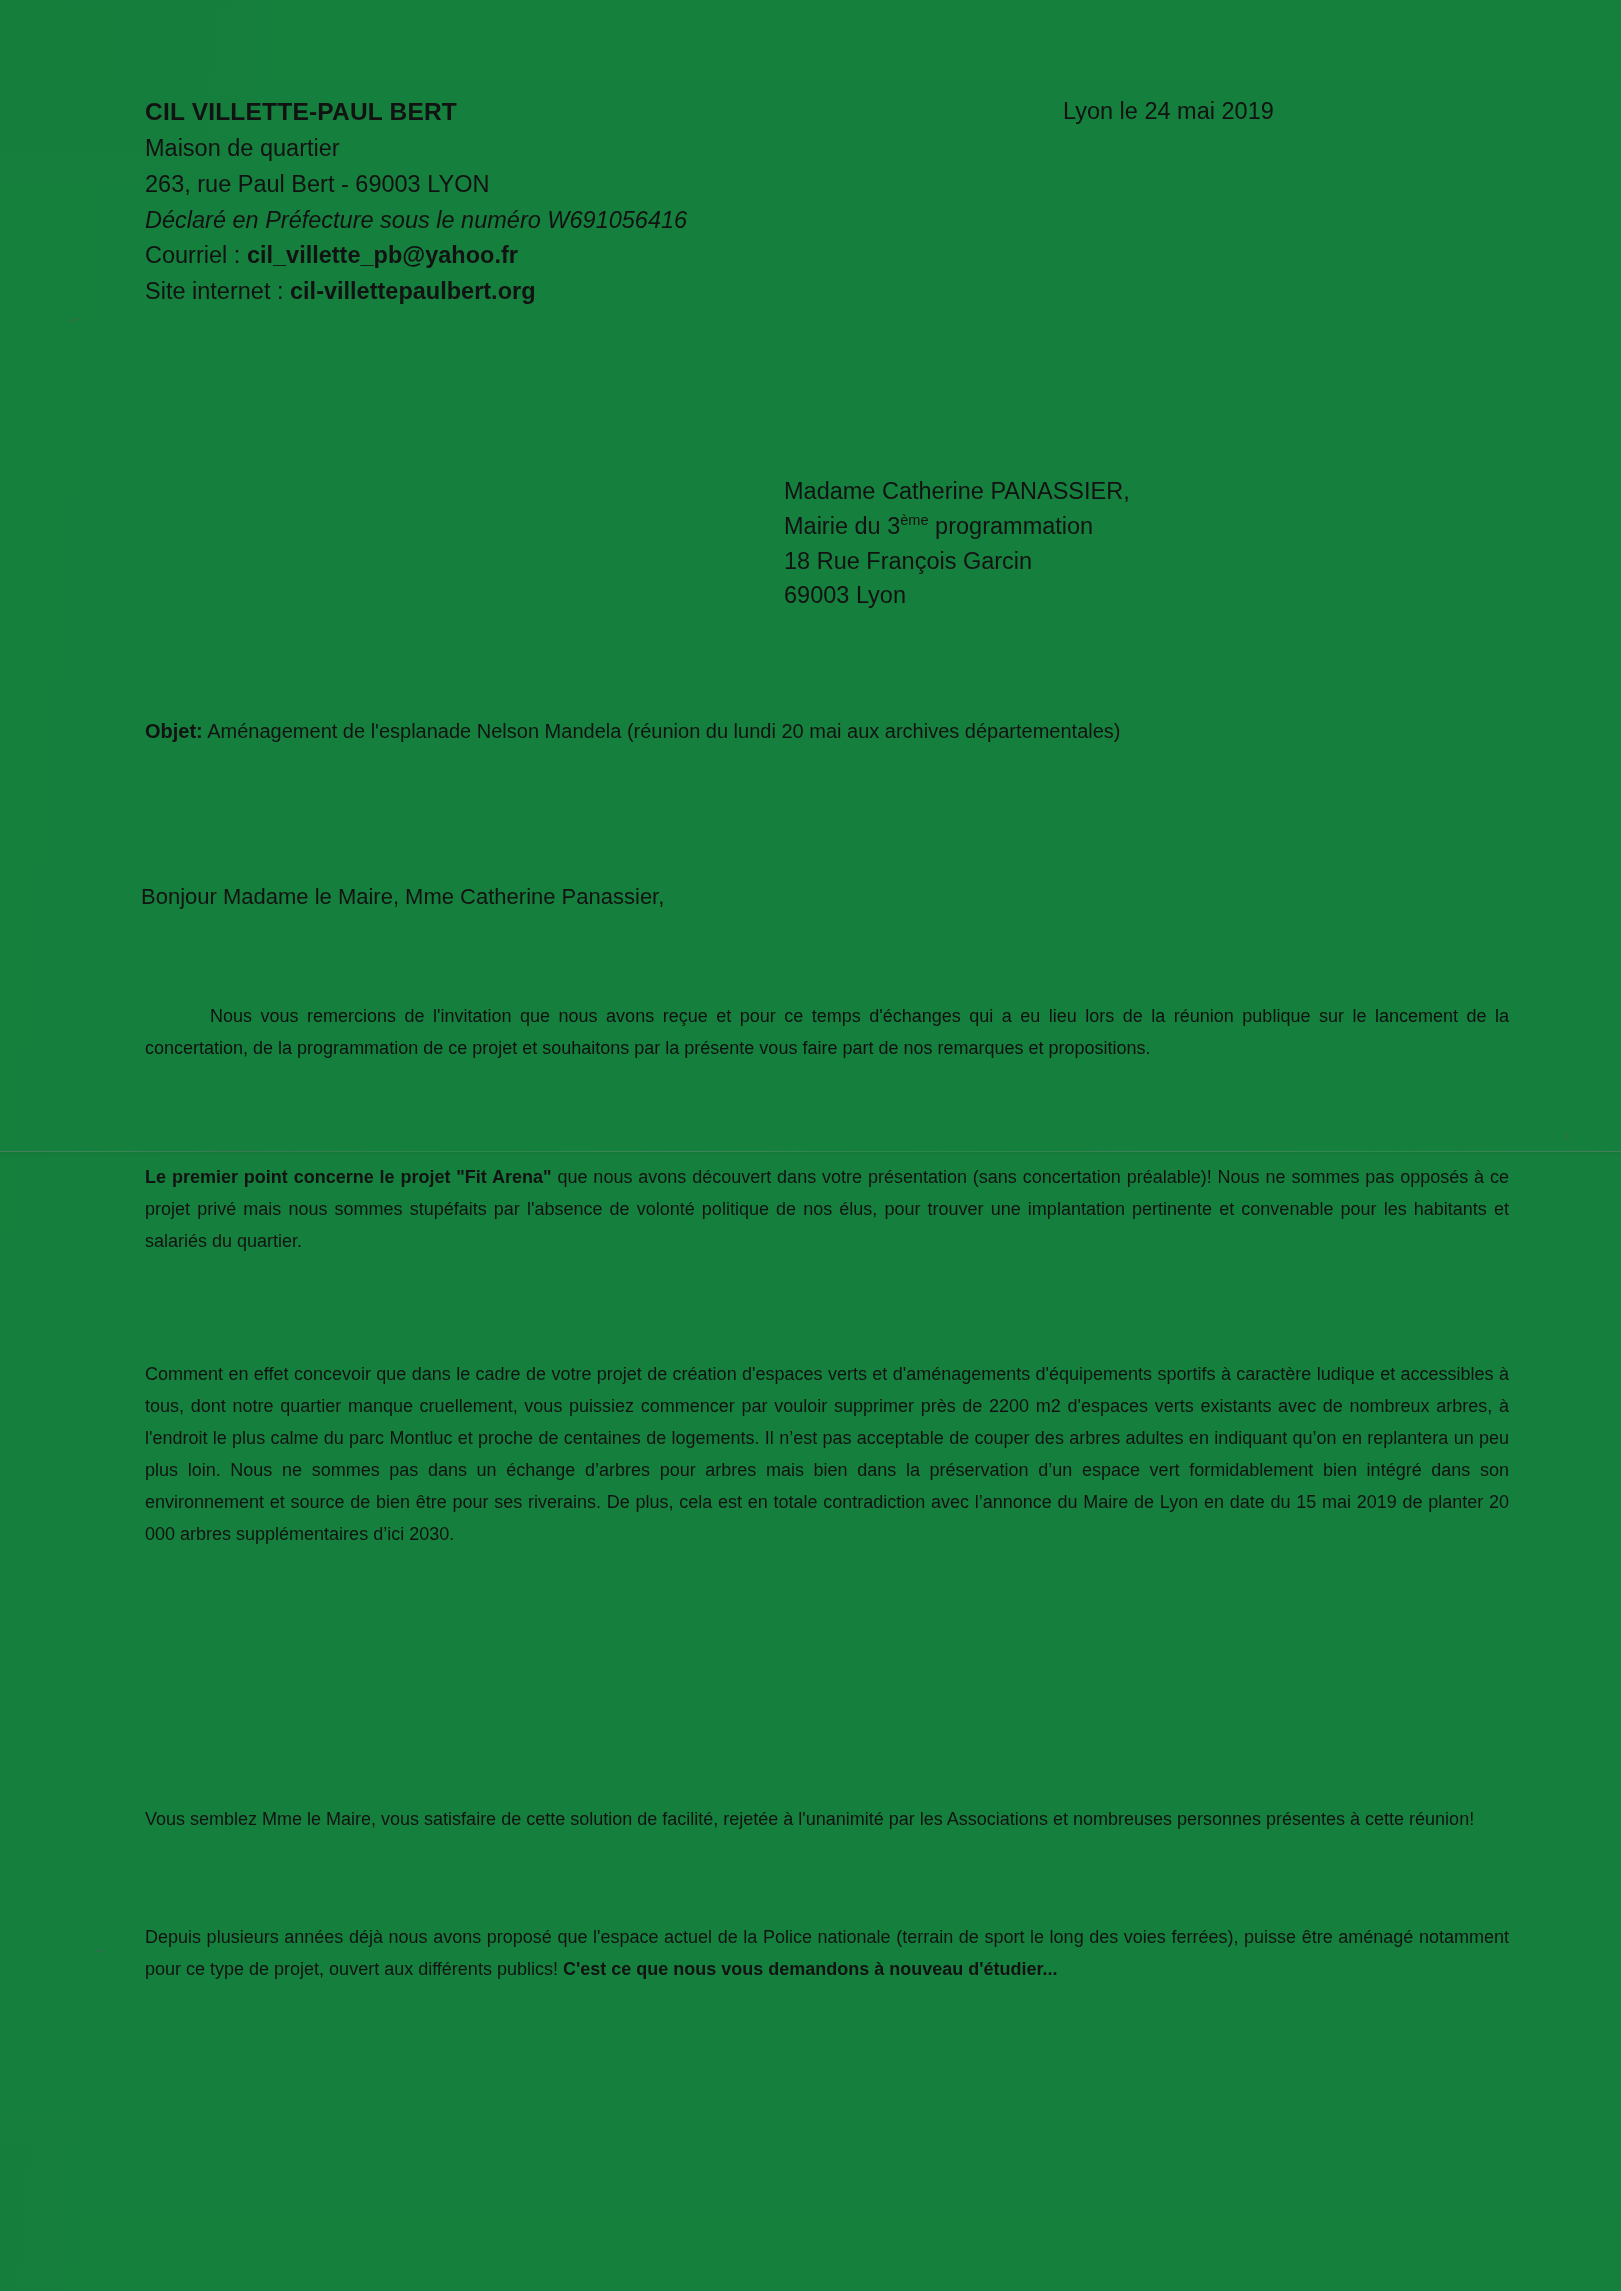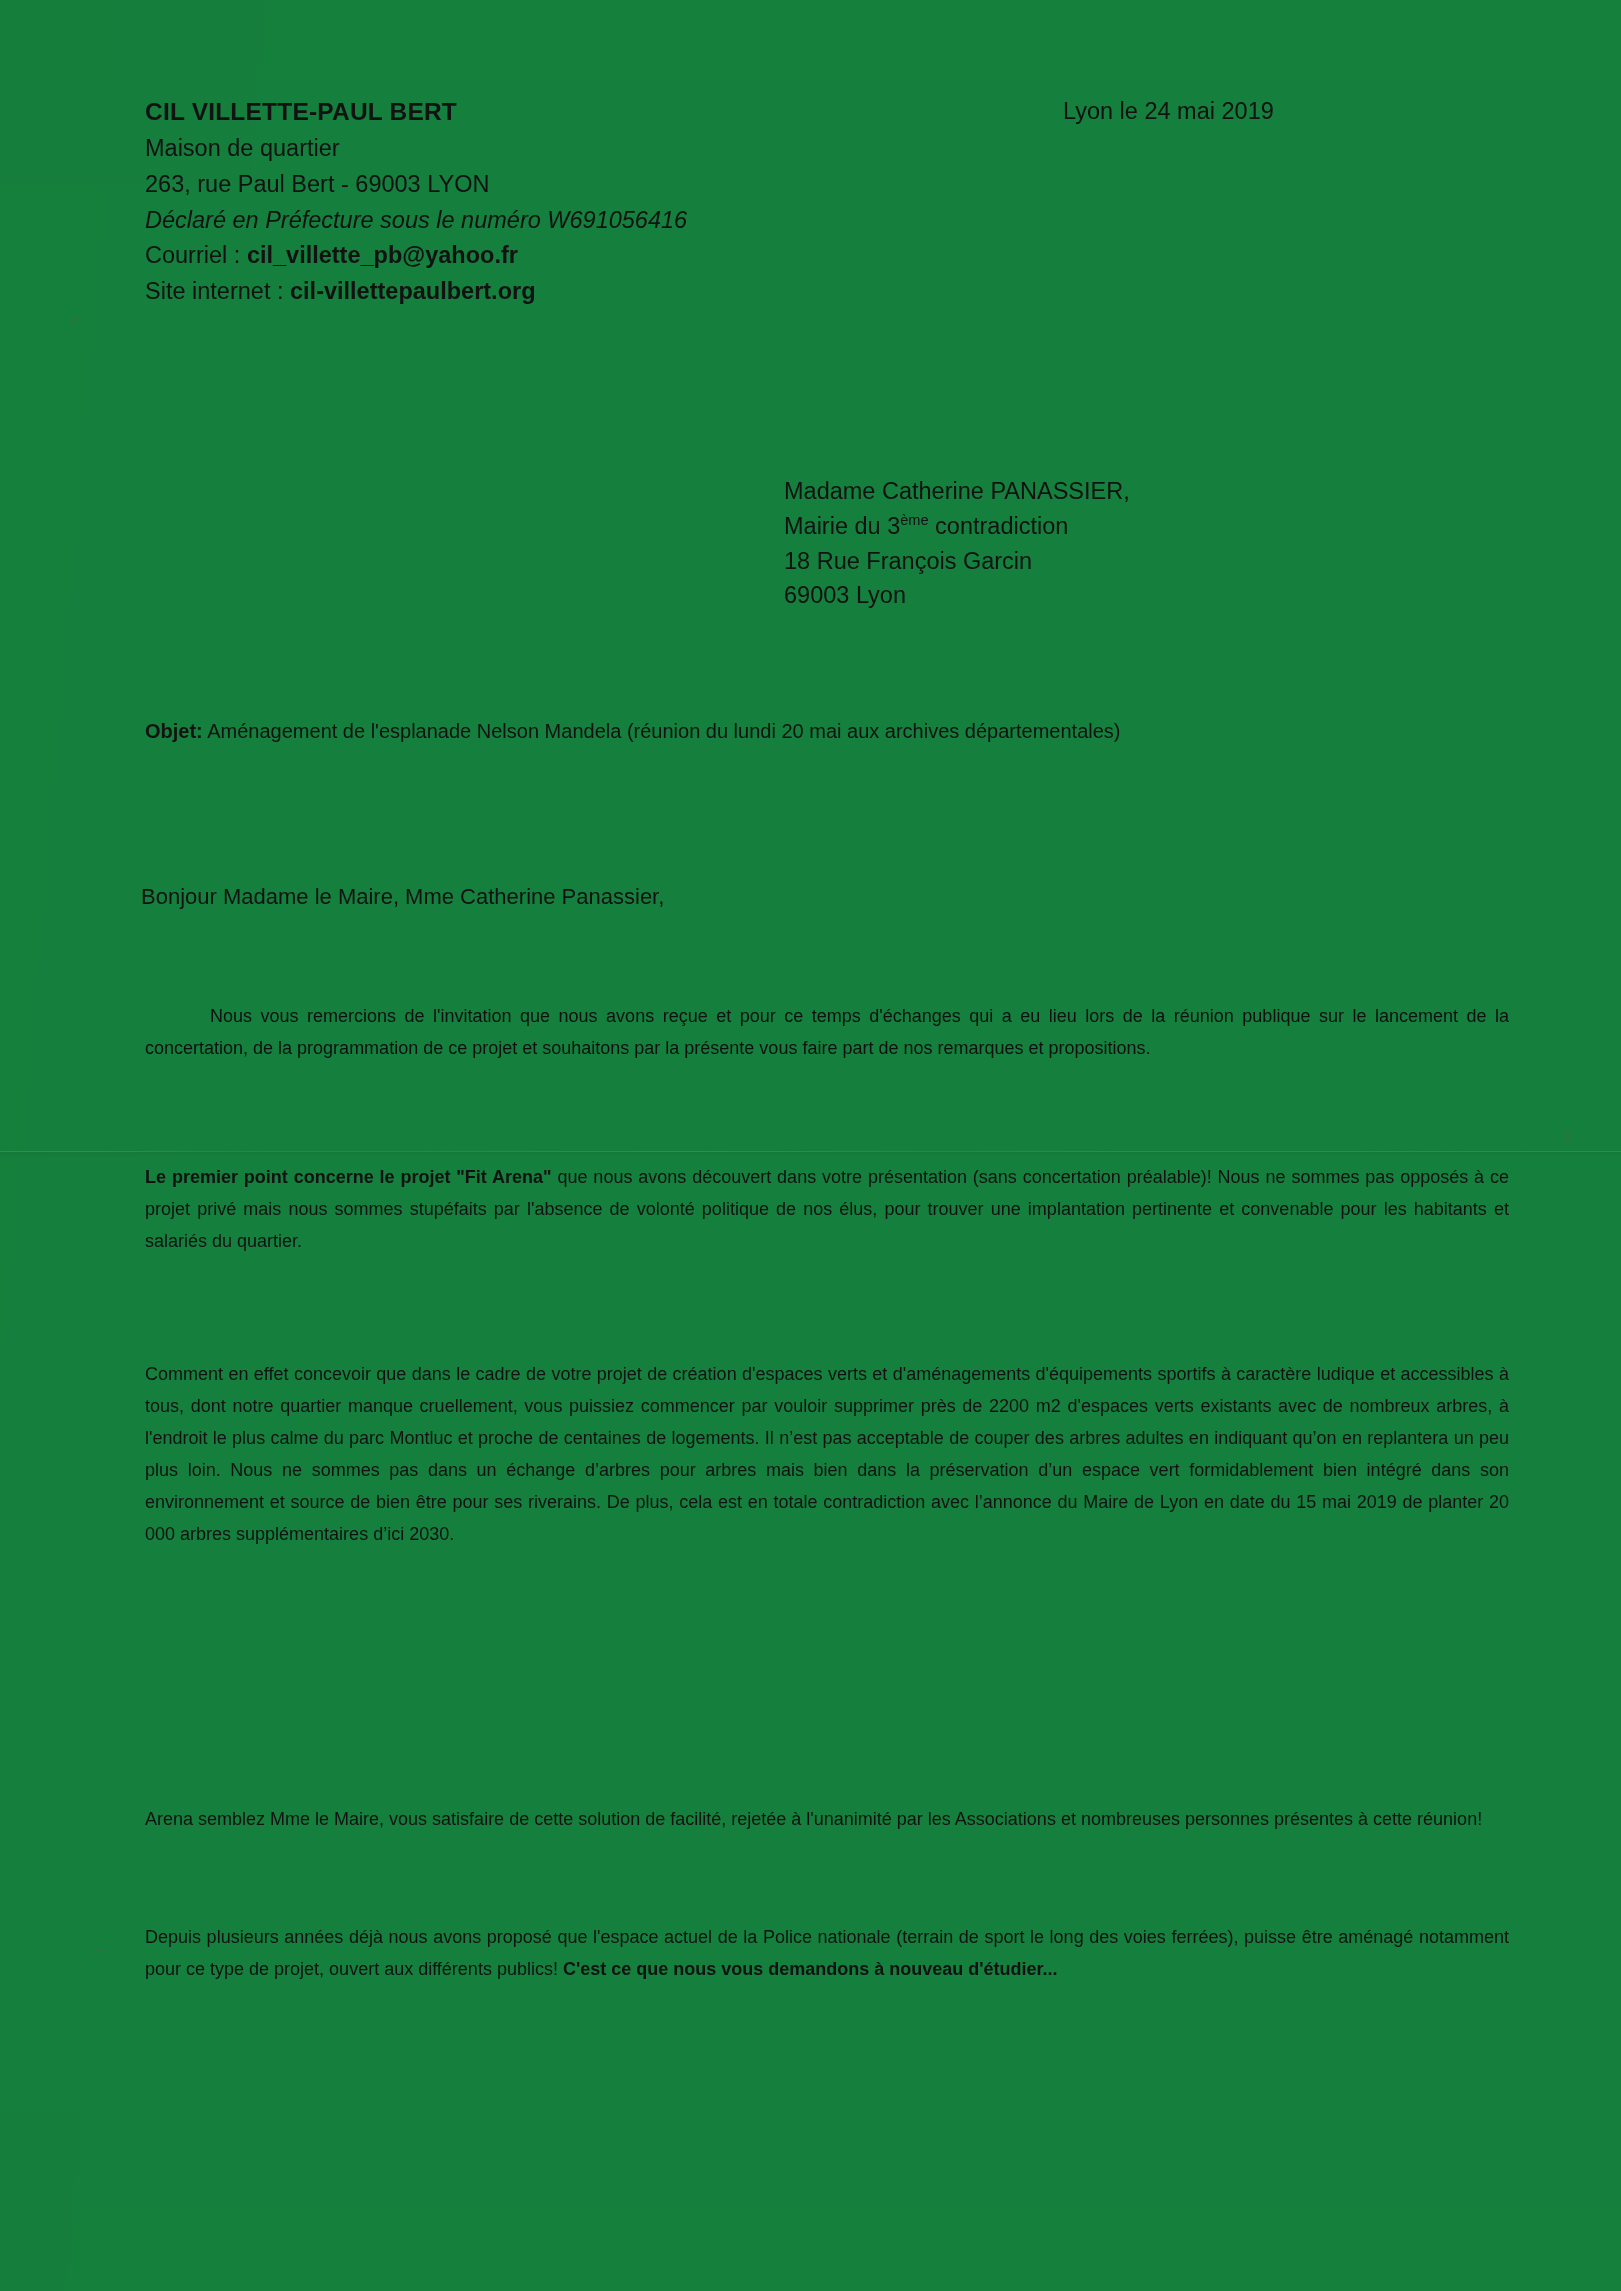--- a/index.html
+++ b/index.html
@@ -199,33 +199,33 @@
     <div class="org-line">263, rue Paul Bert - 69003  LYON</div>
     <div class="org-line italic">Déclaré en Préfecture  sous le numéro W691056416</div>
     <div class="org-line"><span>Courriel : </span><b>cil_villette_pb@yahoo.fr</b></div>
     <div class="org-line"><span>Site internet : </span><b>cil-villettepaulbert.org</b></div>
   </div>
 
   <div class="date-line">Lyon le  24 mai 2019</div>
 
   <div class="recipient">
     <div>Madame Catherine PANASSIER,</div>
-    <div><span>Mairie du 3</span><sup>ème</sup><span> contradiction</span></div>
+    <div><span>Mairie du 3</span><sup>ème</sup><span> programmation</span></div>
     <div>18 Rue François Garcin</div>
     <div>69003 Lyon</div>
   </div>
 
   <div class="objet"><b>Objet:</b><span> Aménagement de l'esplanade Nelson Mandela (réunion du lundi 20 mai aux archives départementales)</span></div>
 
   <div class="salutation">Bonjour Madame le Maire, Mme Catherine Panassier,</div>
 
   <div class="para" id="p-intro"><span class="indent"></span><span>Nous vous remercions de l'invitation que nous avons reçue et pour ce temps d'échanges qui a eu lieu lors de la réunion publique sur le lancement de la concertation, de la programmation de ce projet et souhaitons par la présente vous faire part de nos remarques et propositions.</span></div>
 
   <div class="para" id="p-premier"><b>Le premier point concerne le projet "Fit Arena"</b><span> que nous avons découvert dans votre présentation (sans concertation préalable)! Nous ne sommes pas opposés à ce projet privé mais nous sommes stupéfaits par l'absence de volonté politique de nos élus, pour trouver une implantation pertinente et convenable pour les habitants et salariés du quartier.</span></div>
 
   <div class="para" id="p-comment">Comment en effet concevoir que dans le cadre de votre projet de création d'espaces verts et d'aménagements d'équipements sportifs à caractère ludique et accessibles à tous, dont notre quartier manque cruellement, vous puissiez commencer par vouloir  supprimer près de 2200 m2 d'espaces verts existants avec de nombreux arbres, à l'endroit le plus calme du parc Montluc et proche de centaines de logements. Il n’est pas acceptable de couper des arbres adultes en indiquant qu’on en replantera un peu plus loin. Nous ne sommes pas dans un échange d’arbres pour arbres mais bien dans la préservation d’un espace vert formidablement bien intégré dans son environnement et source de bien être pour ses riverains. De plus, cela est en totale contradiction avec l’annonce du Maire de Lyon en date du 15 mai 2019 de planter 20 000 arbres supplémentaires d’ici 2030.</div>
 
-  <div class="para" id="p-semblez"> Arena semblez Mme le Maire, vous satisfaire de cette solution de facilité, rejetée à l'unanimité par les Associations et nombreuses personnes présentes à cette réunion!</div>
+  <div class="para" id="p-semblez"> Vous semblez Mme le Maire, vous satisfaire de cette solution de facilité, rejetée à l'unanimité par les Associations et nombreuses personnes présentes à cette réunion!</div>
 
   <div class="para" id="p-depuis"><span>Depuis plusieurs années déjà nous avons proposé  que l'espace actuel de la Police nationale (terrain de sport le long des voies ferrées), puisse être aménagé notamment pour ce type de projet, ouvert aux différents publics! </span><b>C'est ce que nous vous demandons à nouveau d'étudier...</b></div>
 
 </div>
 
 
 </body></html>

